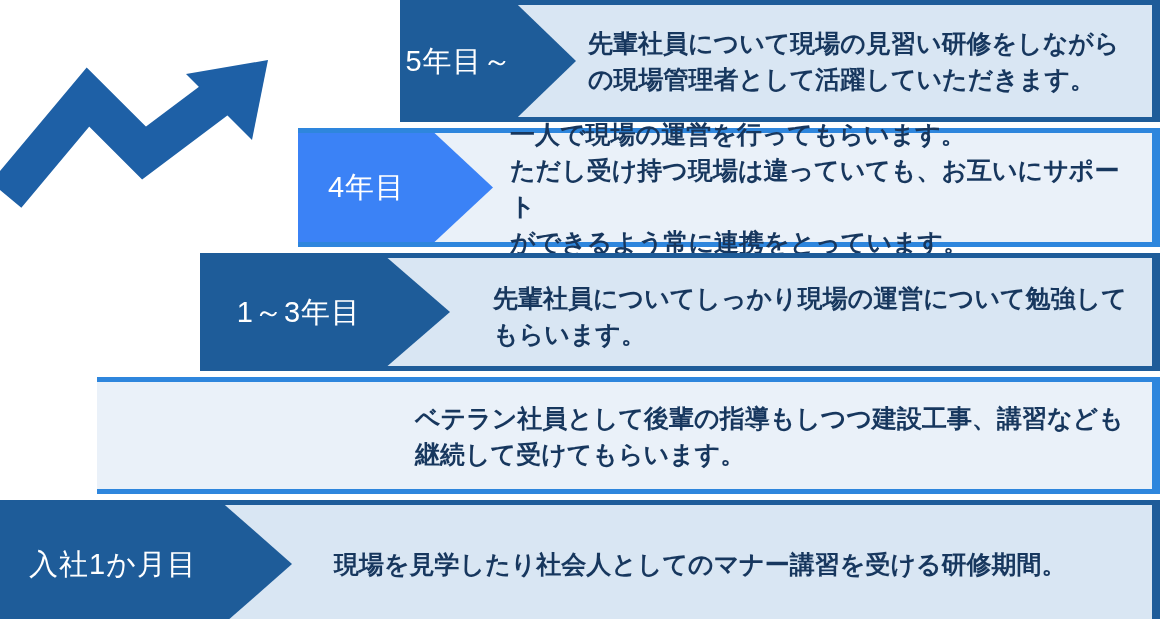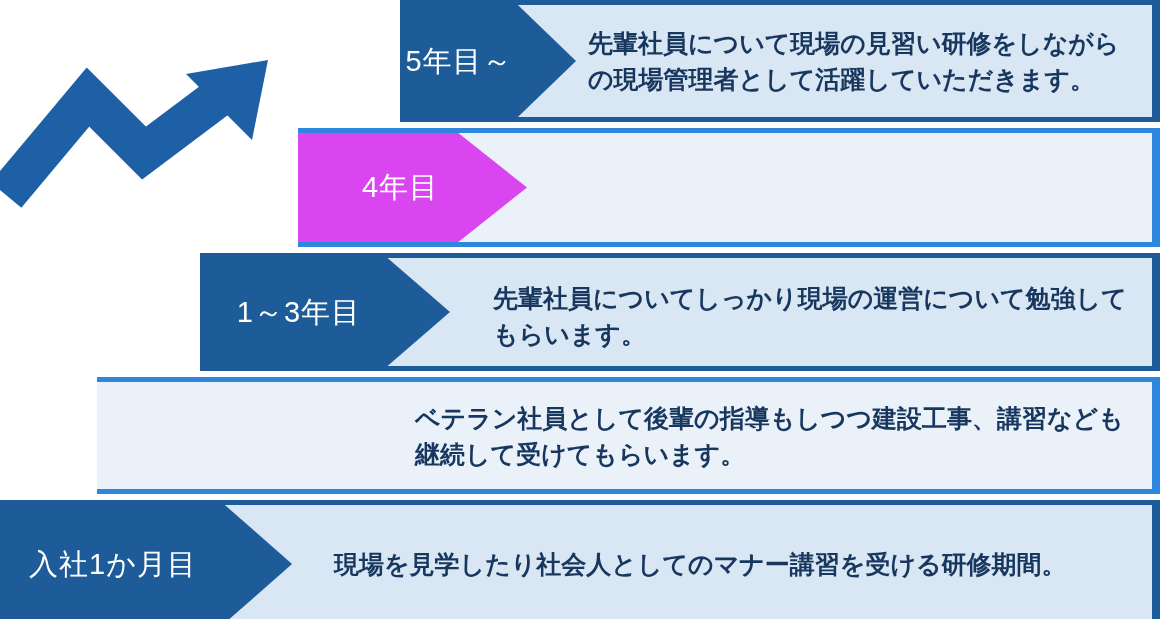--- a/index.html
+++ b/index.html
@@ -26,21 +26,21 @@
   .stage.bright{
     border-color:#2E86DD;
     background:#EAF1F9;
   }
   .chevron{
     position:absolute;
     left:0;top:0;bottom:0;
     display:flex;align-items:center;
   }
   .stage.dark  .chevron{background:#1E5C99;}
-  .stage.bright .chevron{background:#d946ef;padding-left:34px;}
+  .stage.bright .chevron{background:#3b82f6;}
   .chevron .label{
     color:#FFFFFF;
     font-size:29px;
     font-weight:500;
     text-align:center;
     letter-spacing:1px;
     line-height:1;
     white-space:nowrap;
   }
   .desc{
@@ -76,20 +76,23 @@
       <div class="label" style="width:118px;">5年目～</div>
     </div>
     <div class="desc" style="left:188px;">先輩社員について現場の見習い研修をしながら
 の現場管理者として活躍していただきます。</div>
   </div>
 
   <div class="stage bright" style="left:298px;top:128px;width:862px;height:119px;">
     <div class="chevron" style="width:195px;clip-path:polygon(0 0,70% 0,100% 50%,70% 100%,0 100%);">
       <div class="label" style="width:137px;">4年目</div>
     </div>
+    <div class="desc" style="left:212px;">一人で現場の運営を行ってもらいます。
+ただし受け持つ現場は違っていても、お互いにサポート
+ができるよう常に連携をとっています。</div>
   </div>
 
   <div class="stage dark" style="left:200px;top:253px;width:960px;height:118px;">
     <div class="chevron" style="width:242px;clip-path:polygon(0 0,75% 0,100% 50%,75% 100%,0 100%);padding-left:8px;">
       <div class="label" style="width:182px;">1～3年目</div>
     </div>
     <div class="desc" style="left:293px;margin-top:8px;">先輩社員についてしっかり現場の運営について勉強して
 もらいます。</div>
   </div>
 

